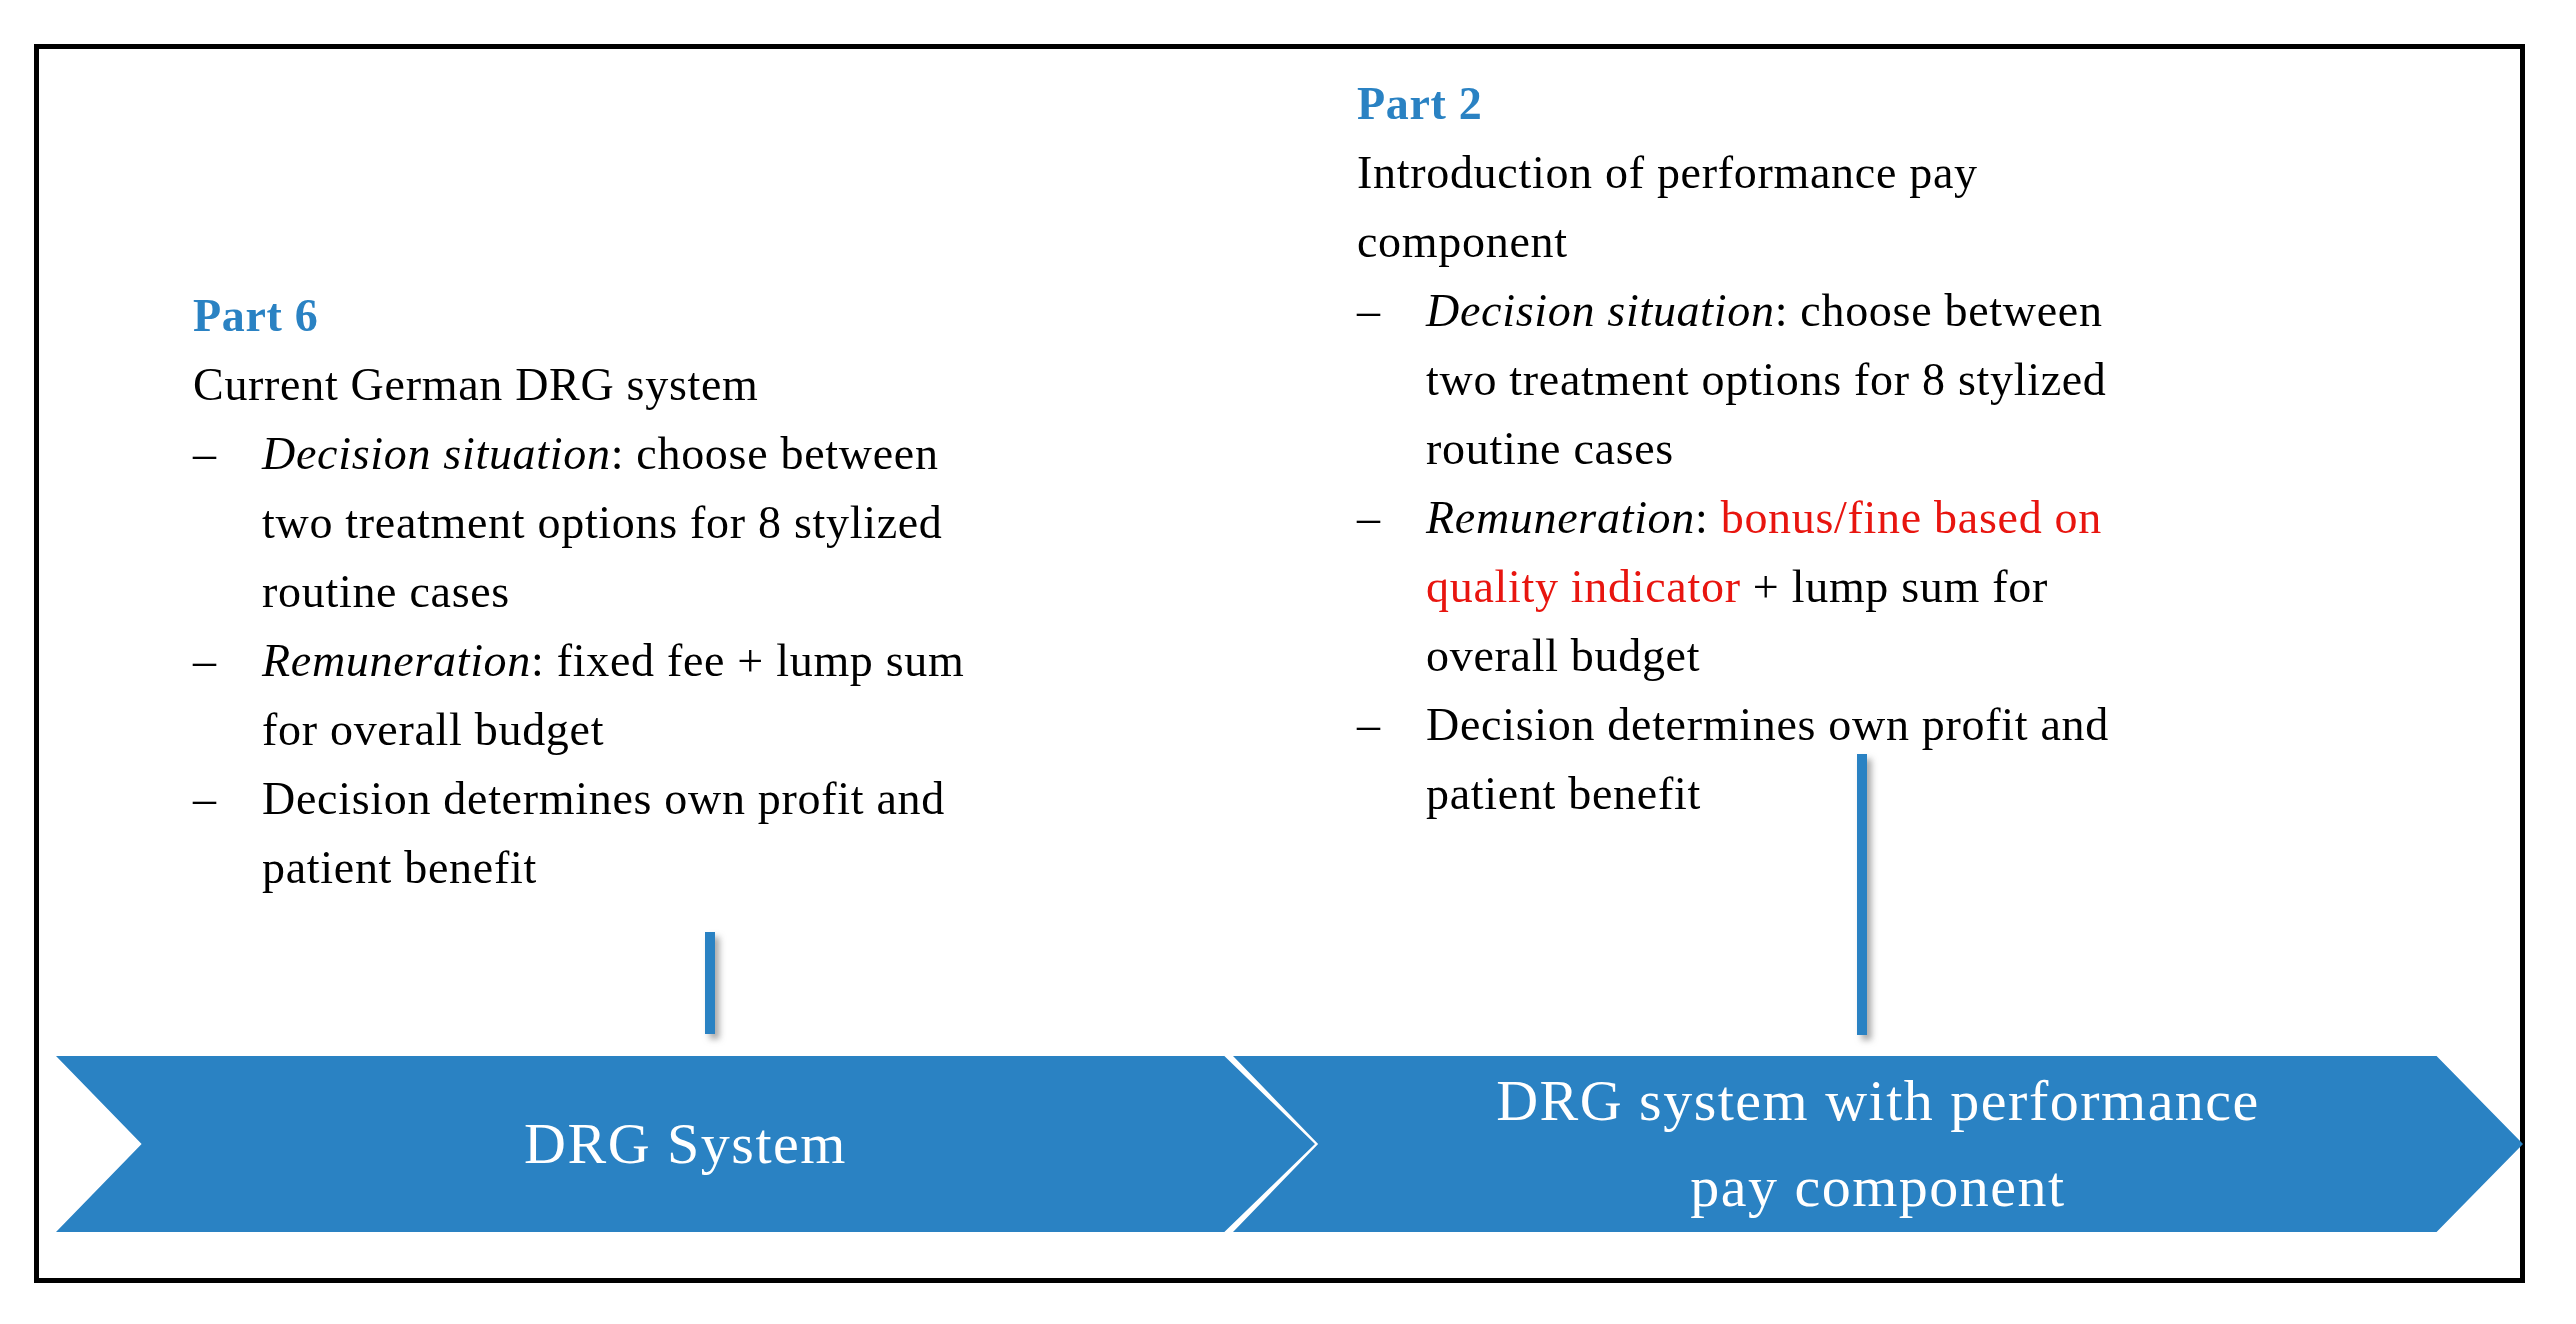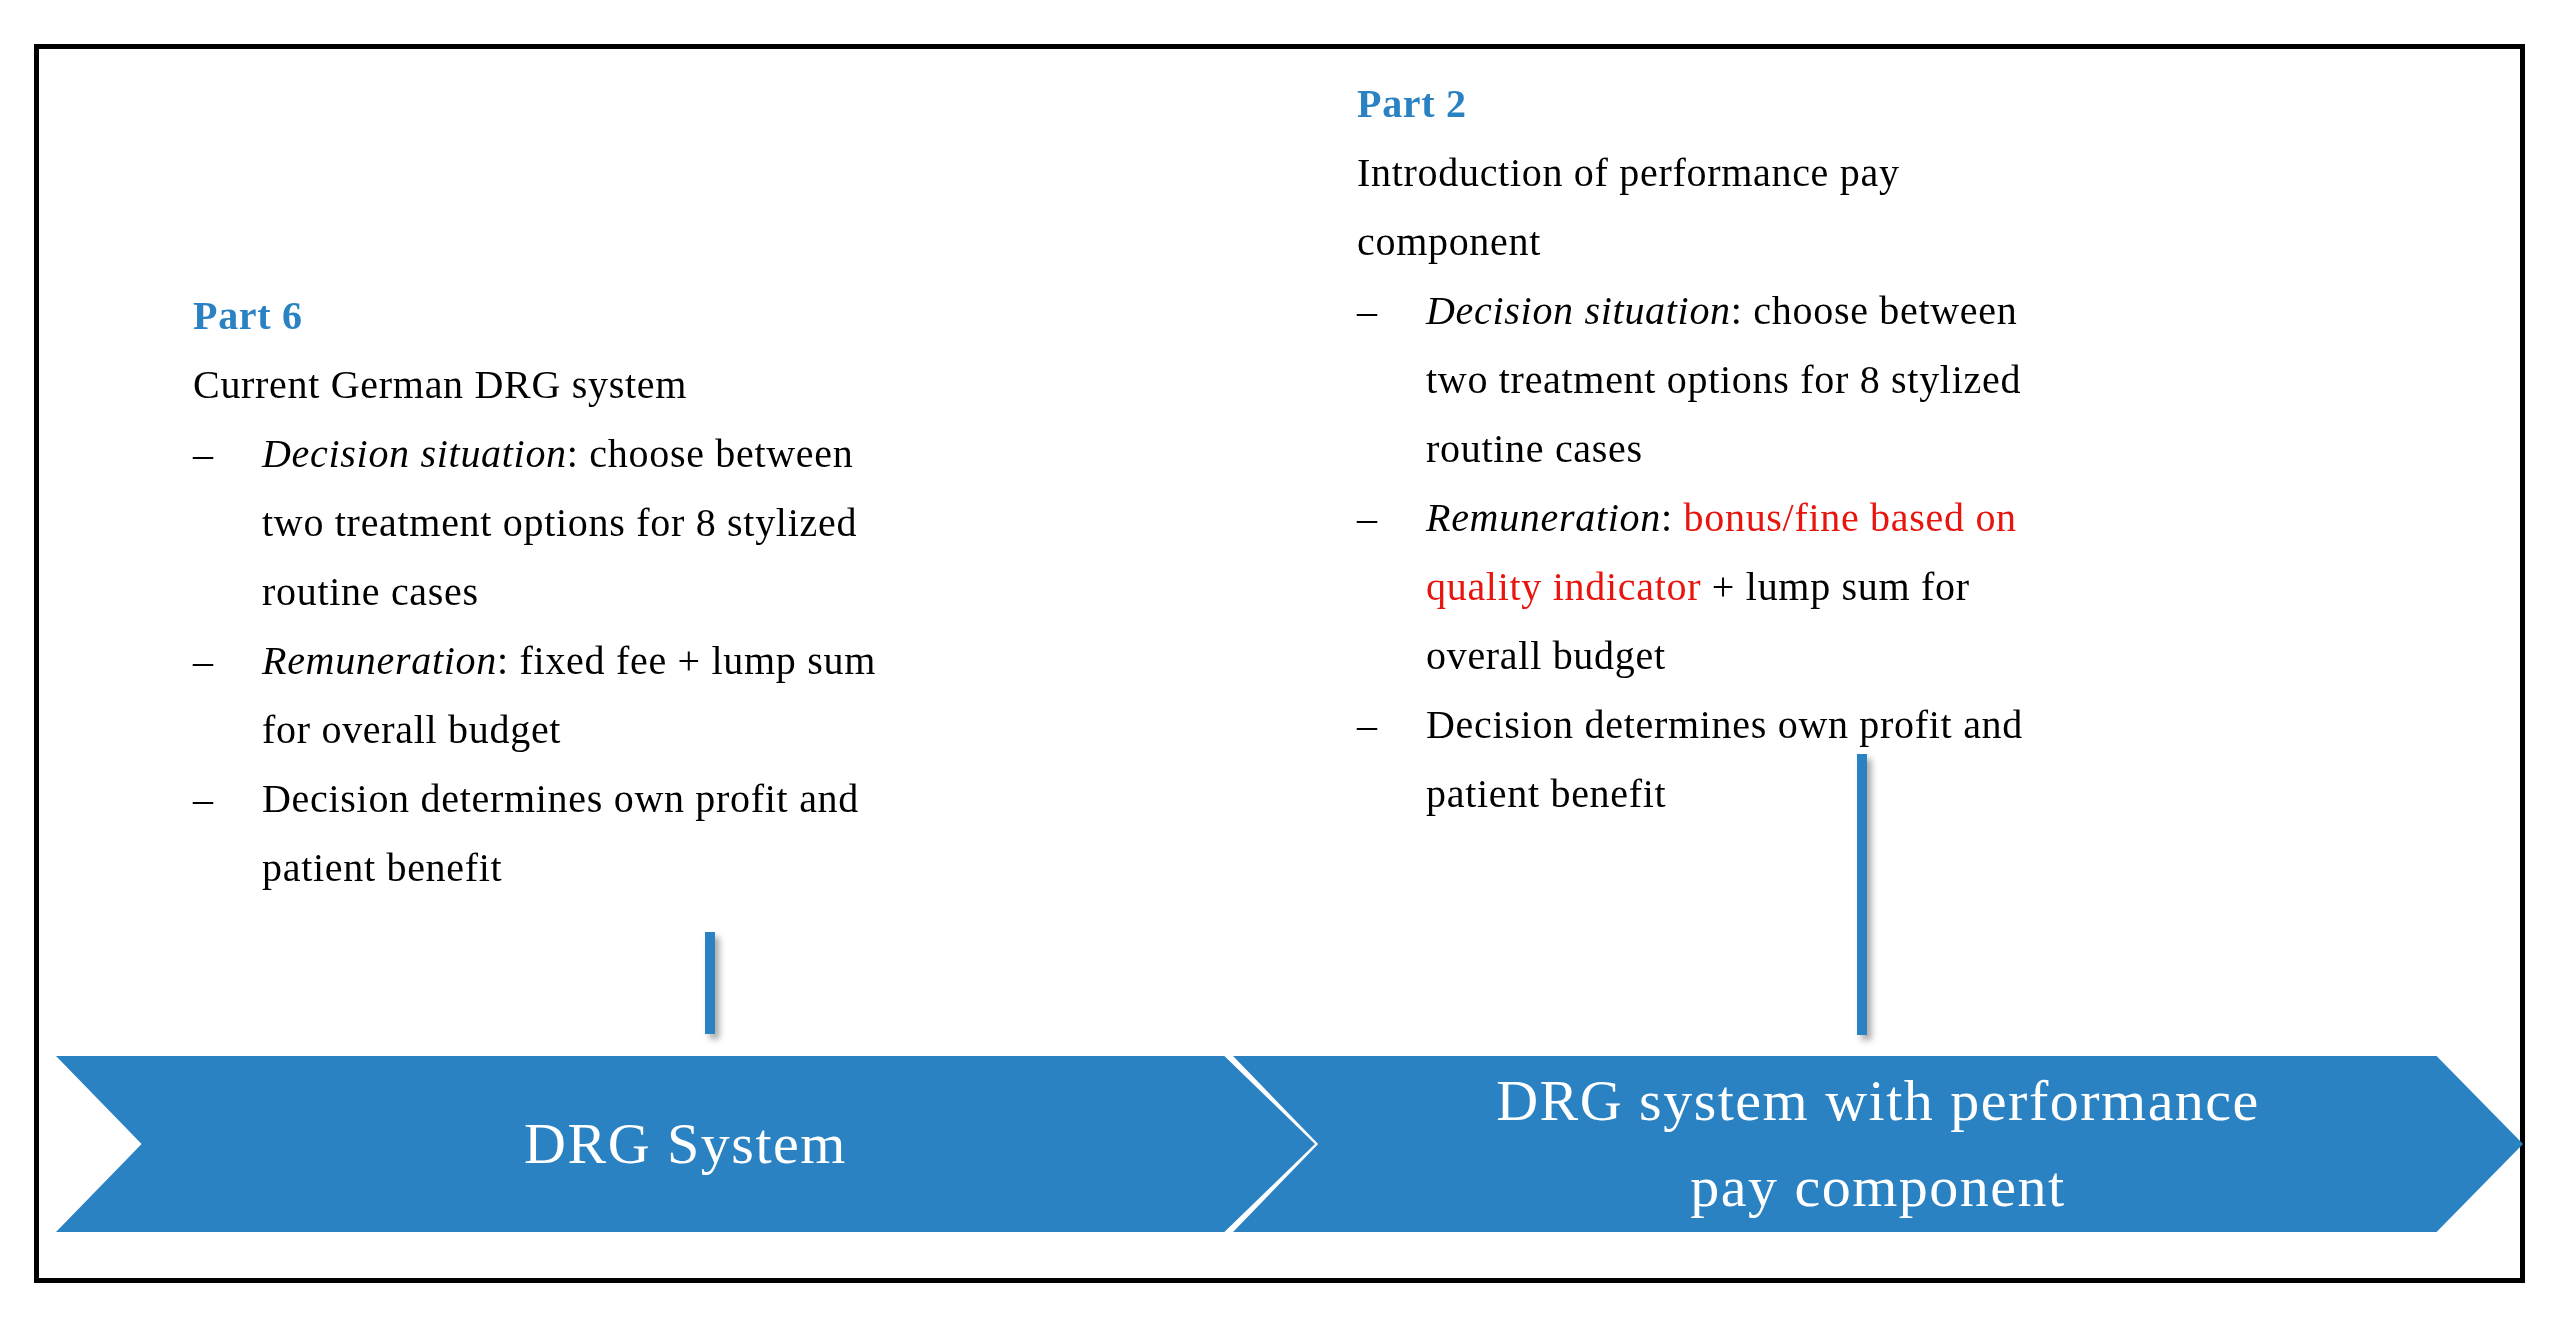--- a/index.html
+++ b/index.html
@@ -15,21 +15,21 @@
     color:#000;
     overflow:hidden;
   }
   .slide-border{
     position:absolute;left:34px;top:44px;
     width:2491px;height:1239px;
     border:5.8px solid #000;
     box-sizing:border-box;
     background:transparent;
   }
-  .block{position:absolute;font-size:40px;letter-spacing:0.7px;}
+  .block{position:absolute;font-size:46px;letter-spacing:0.7px;}
   .line{height:69px;line-height:69px;white-space:nowrap;}
   .heading{font-weight:bold;color:var(--accent);}
   .marker{display:inline-block;width:69px;}
   .cont{padding-left:69px;}
   .red{color:var(--red);margin-top:41px;}
   .term{font-style:italic;}
   .part1{left:193px;top:281px;}
   .part2{left:1357px;top:69px;}
   .connector{
     position:absolute;width:9.5px;

